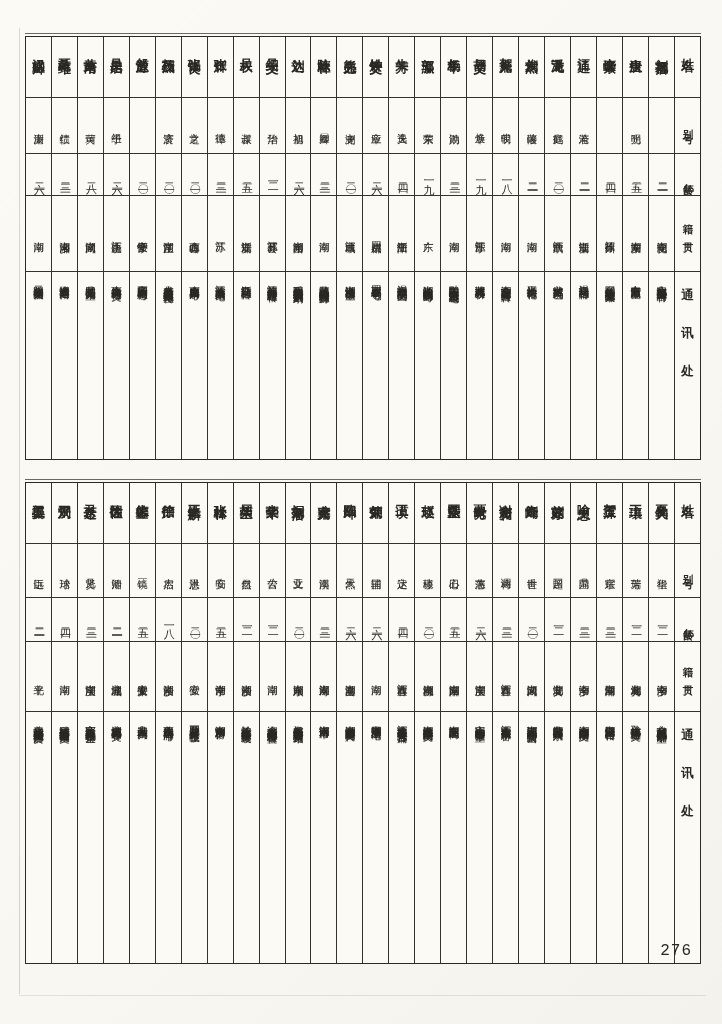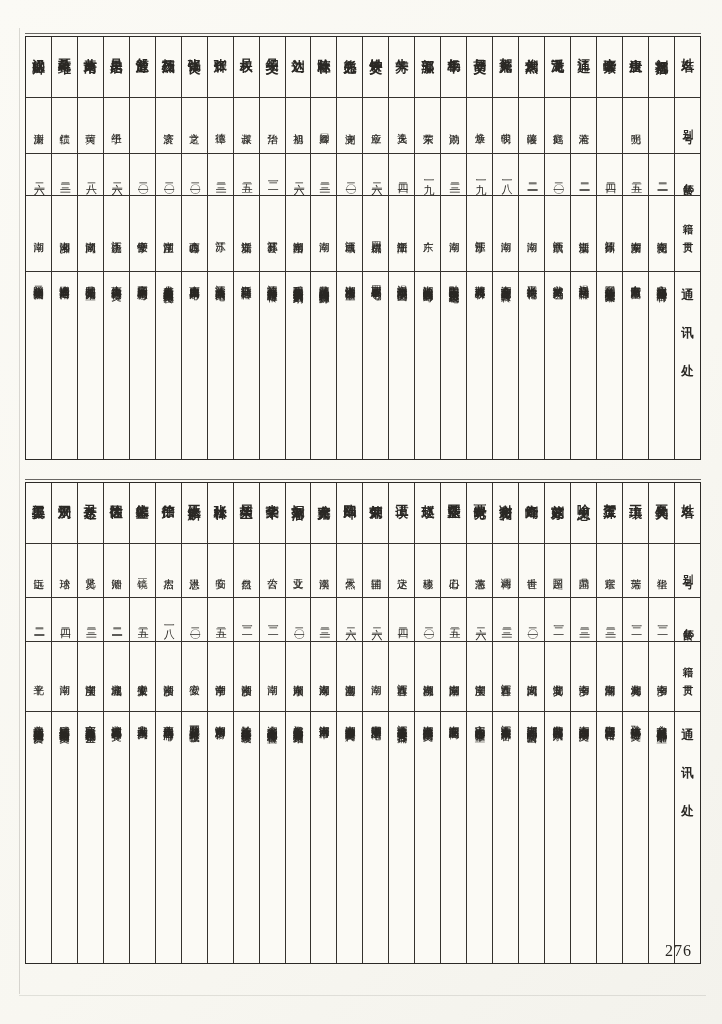--- a/index.html
+++ b/index.html
@@ -61,21 +61,21 @@
   .h-name{letter-spacing:14px;}
   .h-alias{letter-spacing:5px;}
   .h-age{letter-spacing:4px;}
   .h-origin{letter-spacing:18px;}
   .h-address{letter-spacing:38px;}
   .head-col .r-address{align-items:center;padding-top:0;}
   .head-col .r-address .vtxt{height:auto;}
 
   .pagenum{
     position:absolute;right:30px;top:942px;
-    font-family:Liberation Serif, serif;font-size:16px;color:#2a2824;letter-spacing:1px;
+    font-family:Liberation Mono, monospace;font-size:16px;color:#2a2824;letter-spacing:1px;
   }
 </style>
 </head>
 <body>
 
 <div class="sheet">
   <div class="scan-edge-left"></div>
   <div class="scan-edge-bottom"></div>
 
   <div id="table-0" class="registry">

